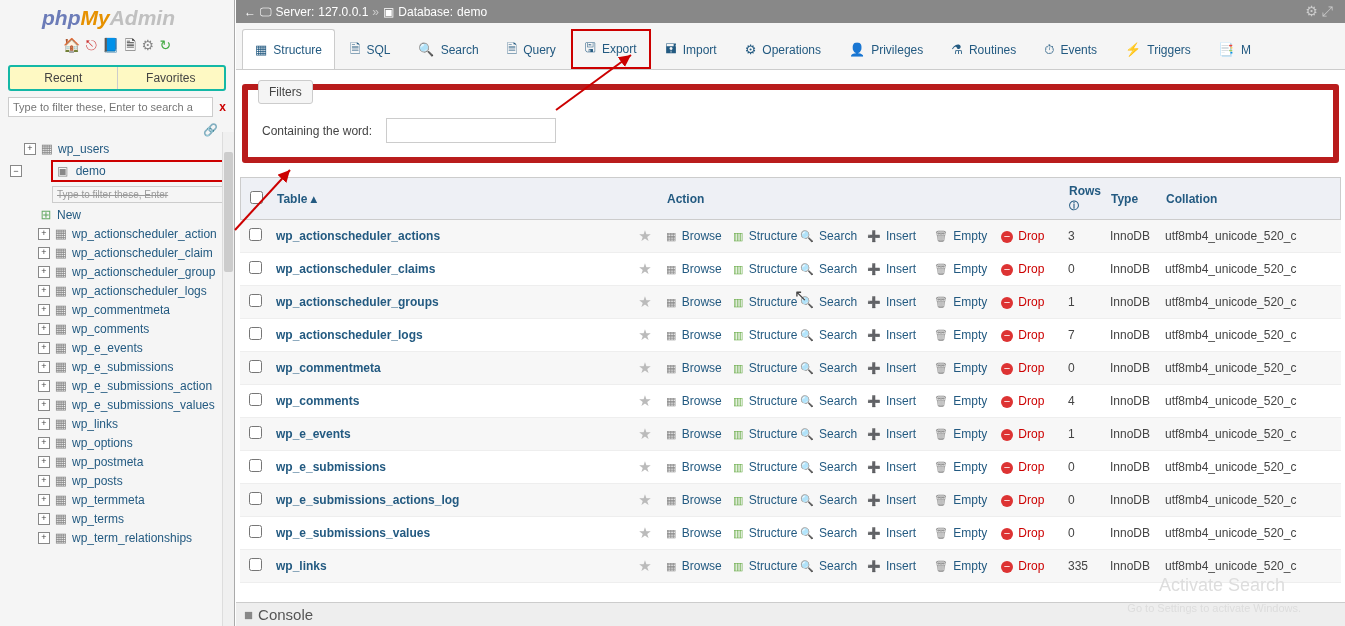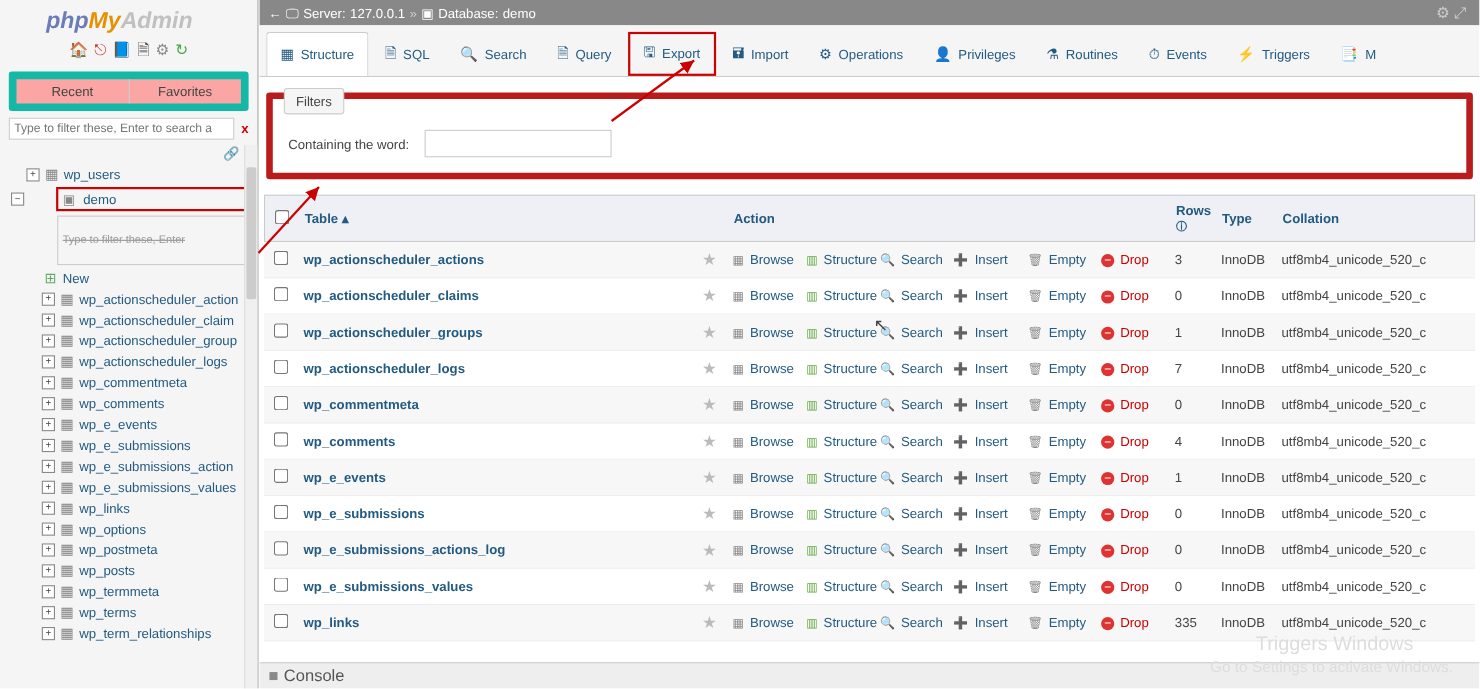--- a/index.html
+++ b/index.html
@@ -8,39 +8,39 @@
 
 .logo { font-family: Georgia, serif; font-size: 21px; font-style: italic; font-weight: bold; padding: 6px 0 2px 42px; }
 .logo .p1 { color: #6c7cb8; }
 .logo .p2 { color: #e69100; }
 .logo .p3 { color: #c0c0c0; }
 
 
 .left { position: absolute; left: 0; top: 0; width: 235px; height: 626px; border-right: 1px solid #aaa; background: #f5f5f5; }
 .toprow { text-align: center; padding: 2px 0 6px 0; }
 .toprow span { margin: 0 1px; font-size: 14px; }
-.tabs2 { display: flex; border: 7px solid #14b8a6; margin: 0 8px; background: #fca5a5; border-radius: 3px; }
+.tabs2 { display: flex; border: 2px solid #14b8a6; margin: 0 8px; background: #fef9c3; border-radius: 3px; }
 .tabs2 div { flex: 1; text-align: center; padding: 4px 0; border-right: 1px solid #ccc; cursor: pointer; }
 .tabs2 div:last-child { border-right: 0; }
 .filterbox { margin: 6px 8px 4px 8px; display: flex; align-items: center; }
 .filterbox input { flex: 1; border: 1px solid #ccc; padding: 3px 4px; background: #fff; font-size: 11px; color: #888; }
 .filterbox .x { color: #c00; margin-left: 6px; font-weight: bold; cursor: pointer; }
 
 .linkicon { text-align: right; padding: 2px 16px 0 0; color: #888; }
 
 .tree { padding: 2px 0 0 6px; font-size: 12px; }
 .tree-row { display: flex; align-items: center; padding: 2px 0; white-space: nowrap; }
 .tree-row .pm { width: 12px; height: 12px; border: 1px solid #888; display: inline-flex; align-items: center; justify-content: center; font-size: 9px; margin-right: 3px; background: #fff; line-height: 1; }
 .tree-row .ic { width: 16px; font-size: 13px; color: #888; margin-right: 3px; text-align: center; }
 .tree-row .lbl { color: #235a81; cursor: pointer; }
 .tree-row.indent1 { padding-left: 18px; }
 .tree-row.indent2 { padding-left: 32px; }
 
 .demo-box { border: 2px solid #c00; margin: 0 10px 0 26px; padding: 2px 4px; }
-.demo-filter { border: 1px solid #ccc; margin: 2px 0 2px 46px; padding: 16px 4px; font-size: 10px; color: #999; display: flex; align-items: center; }
+.demo-filter { border: 1px solid #ccc; margin: 2px 0 2px 46px; padding: 2px 4px; font-size: 10px; color: #999; display: flex; align-items: center; }
 .demo-filter span:first-child { flex: 1; text-decoration: line-through; }
 .demo-filter .x { color: #c00; font-weight: bold; margin-left: 4px; }
 
 .scrollbar { position: absolute; right: 0; top: 132px; bottom: 0; width: 12px; background: #f0f0f0; border-left: 1px solid #ddd; }
 .scrollbar .thumb { position: absolute; left: 1px; right: 1px; top: 20px; height: 120px; background: #ccc; border-radius: 2px; }
 
 
 .right { position: absolute; left: 236px; right: 0; top: 0; bottom: 0; background: #fff; }
 
 .serverbar { background: #888; color: #fff; padding: 3px 8px; display: flex; align-items: center; }
@@ -80,21 +80,21 @@
 .rows-help { color: #235a81; font-size: 10px; }
 
 
 .arrow1 { position: absolute; left: 300px; top: 50px; width: 160px; height: 100px; pointer-events: none; }
 .arrow2 { position: absolute; left: -11px; top: 160px; width: 80px; height: 80px; pointer-events: none; }
 
 .console { position: absolute; bottom: 0; left: 0; right: 0; background: #eee; border-top: 1px solid #ccc; padding: 3px 8px; font-size: 15px; color: #555; display: flex; align-items: center; }
 .console::before { content: "■"; margin-right: 5px; color: #888; }
 
 .watermark { position: absolute; right: 60px; bottom: 30px; color: #ddd; font-size: 18px; pointer-events: none; }
-.watermark2 { position: absolute; right: 24px; bottom: 12px; color: #ddd; font-size: 14px; pointer-events: none; }
+.watermark2 { position: absolute; right: 44px; bottom: 12px; color: #ddd; font-size: 11px; pointer-events: none; }
 
 .cursor { position: absolute; left: 558px; top: 286px; font-size: 16px; pointer-events: none; }
 .minus { width:12px;height:12px;border:1px solid #888;display:inline-flex;align-items:center;justify-content:center;font-size:9px;margin-right:3px;background:#fff;line-height:1; }
 .c-drop { color:#fff;background:#d33;border-radius:50%;width:12px;height:12px;display:inline-flex;align-items:center;justify-content:center;font-size:9px;line-height:1; }
 .c-search{color:#4a8}.c-insert{color:#48c}.c-empty{color:#888}.c-browse{color:#888}.c-struct{color:#6a4}
 </style>
 </head>
 <body>
 
 <div class="left">
@@ -490,14 +490,14 @@
           <div class="col-coll">utf8mb4_unicode_520_c</div>
         </div>
       </div>
   </div>
 
   <div class="cursor">↖</div>
 
   <div class="console">Console</div>
 </div>
 
-<div class="watermark">Triggers Windows</div>
+<div class="watermark">Activate Search</div>
 <div class="watermark2">Go to Settings to activate Windows.</div>
 
 </body></html>

